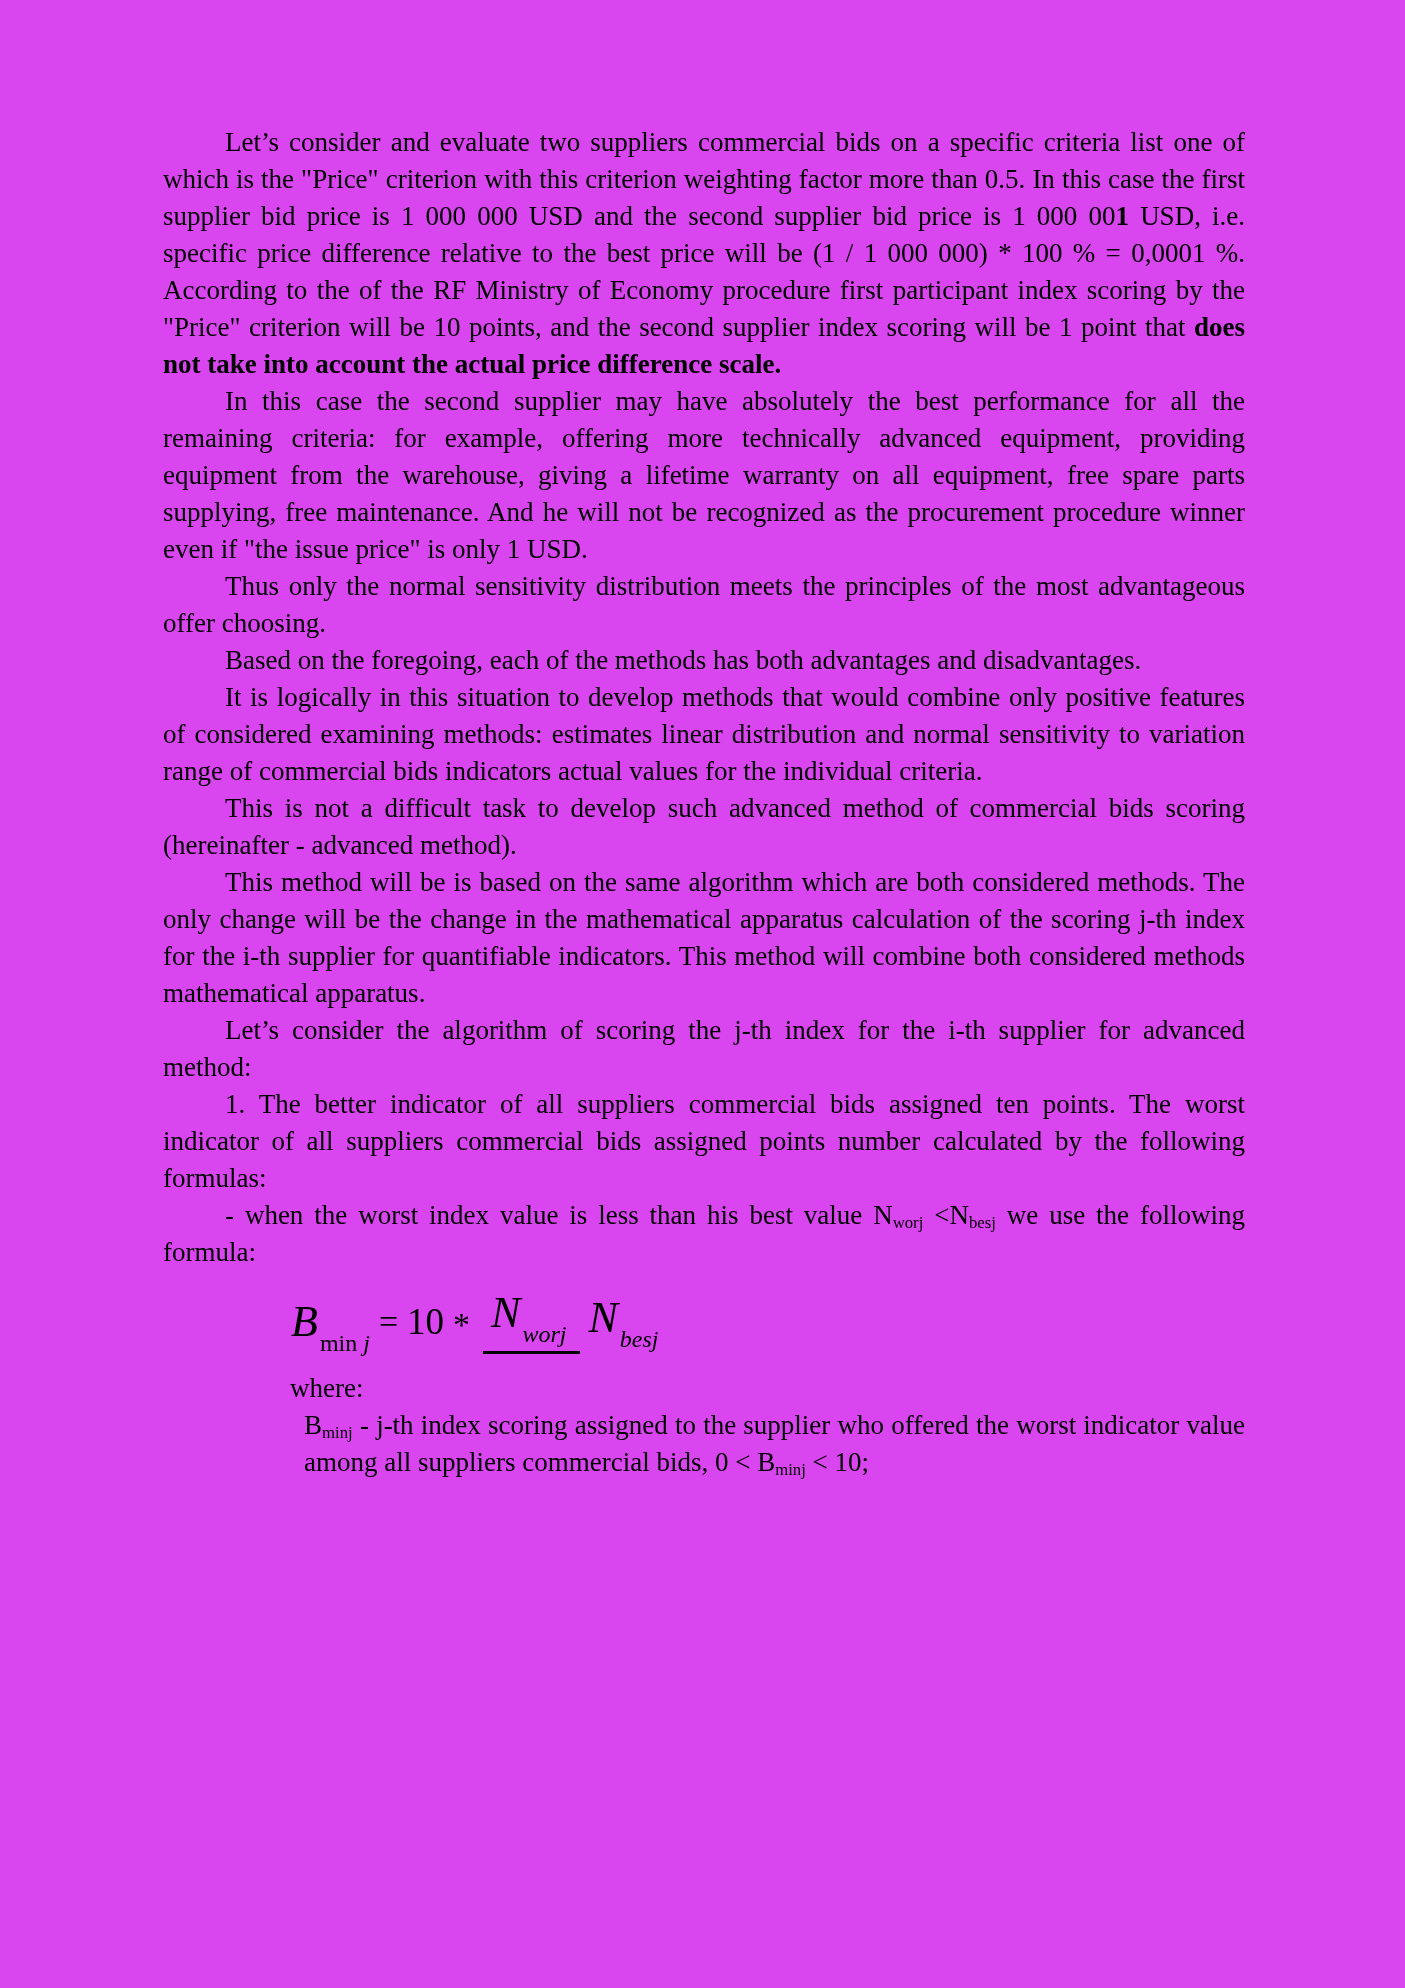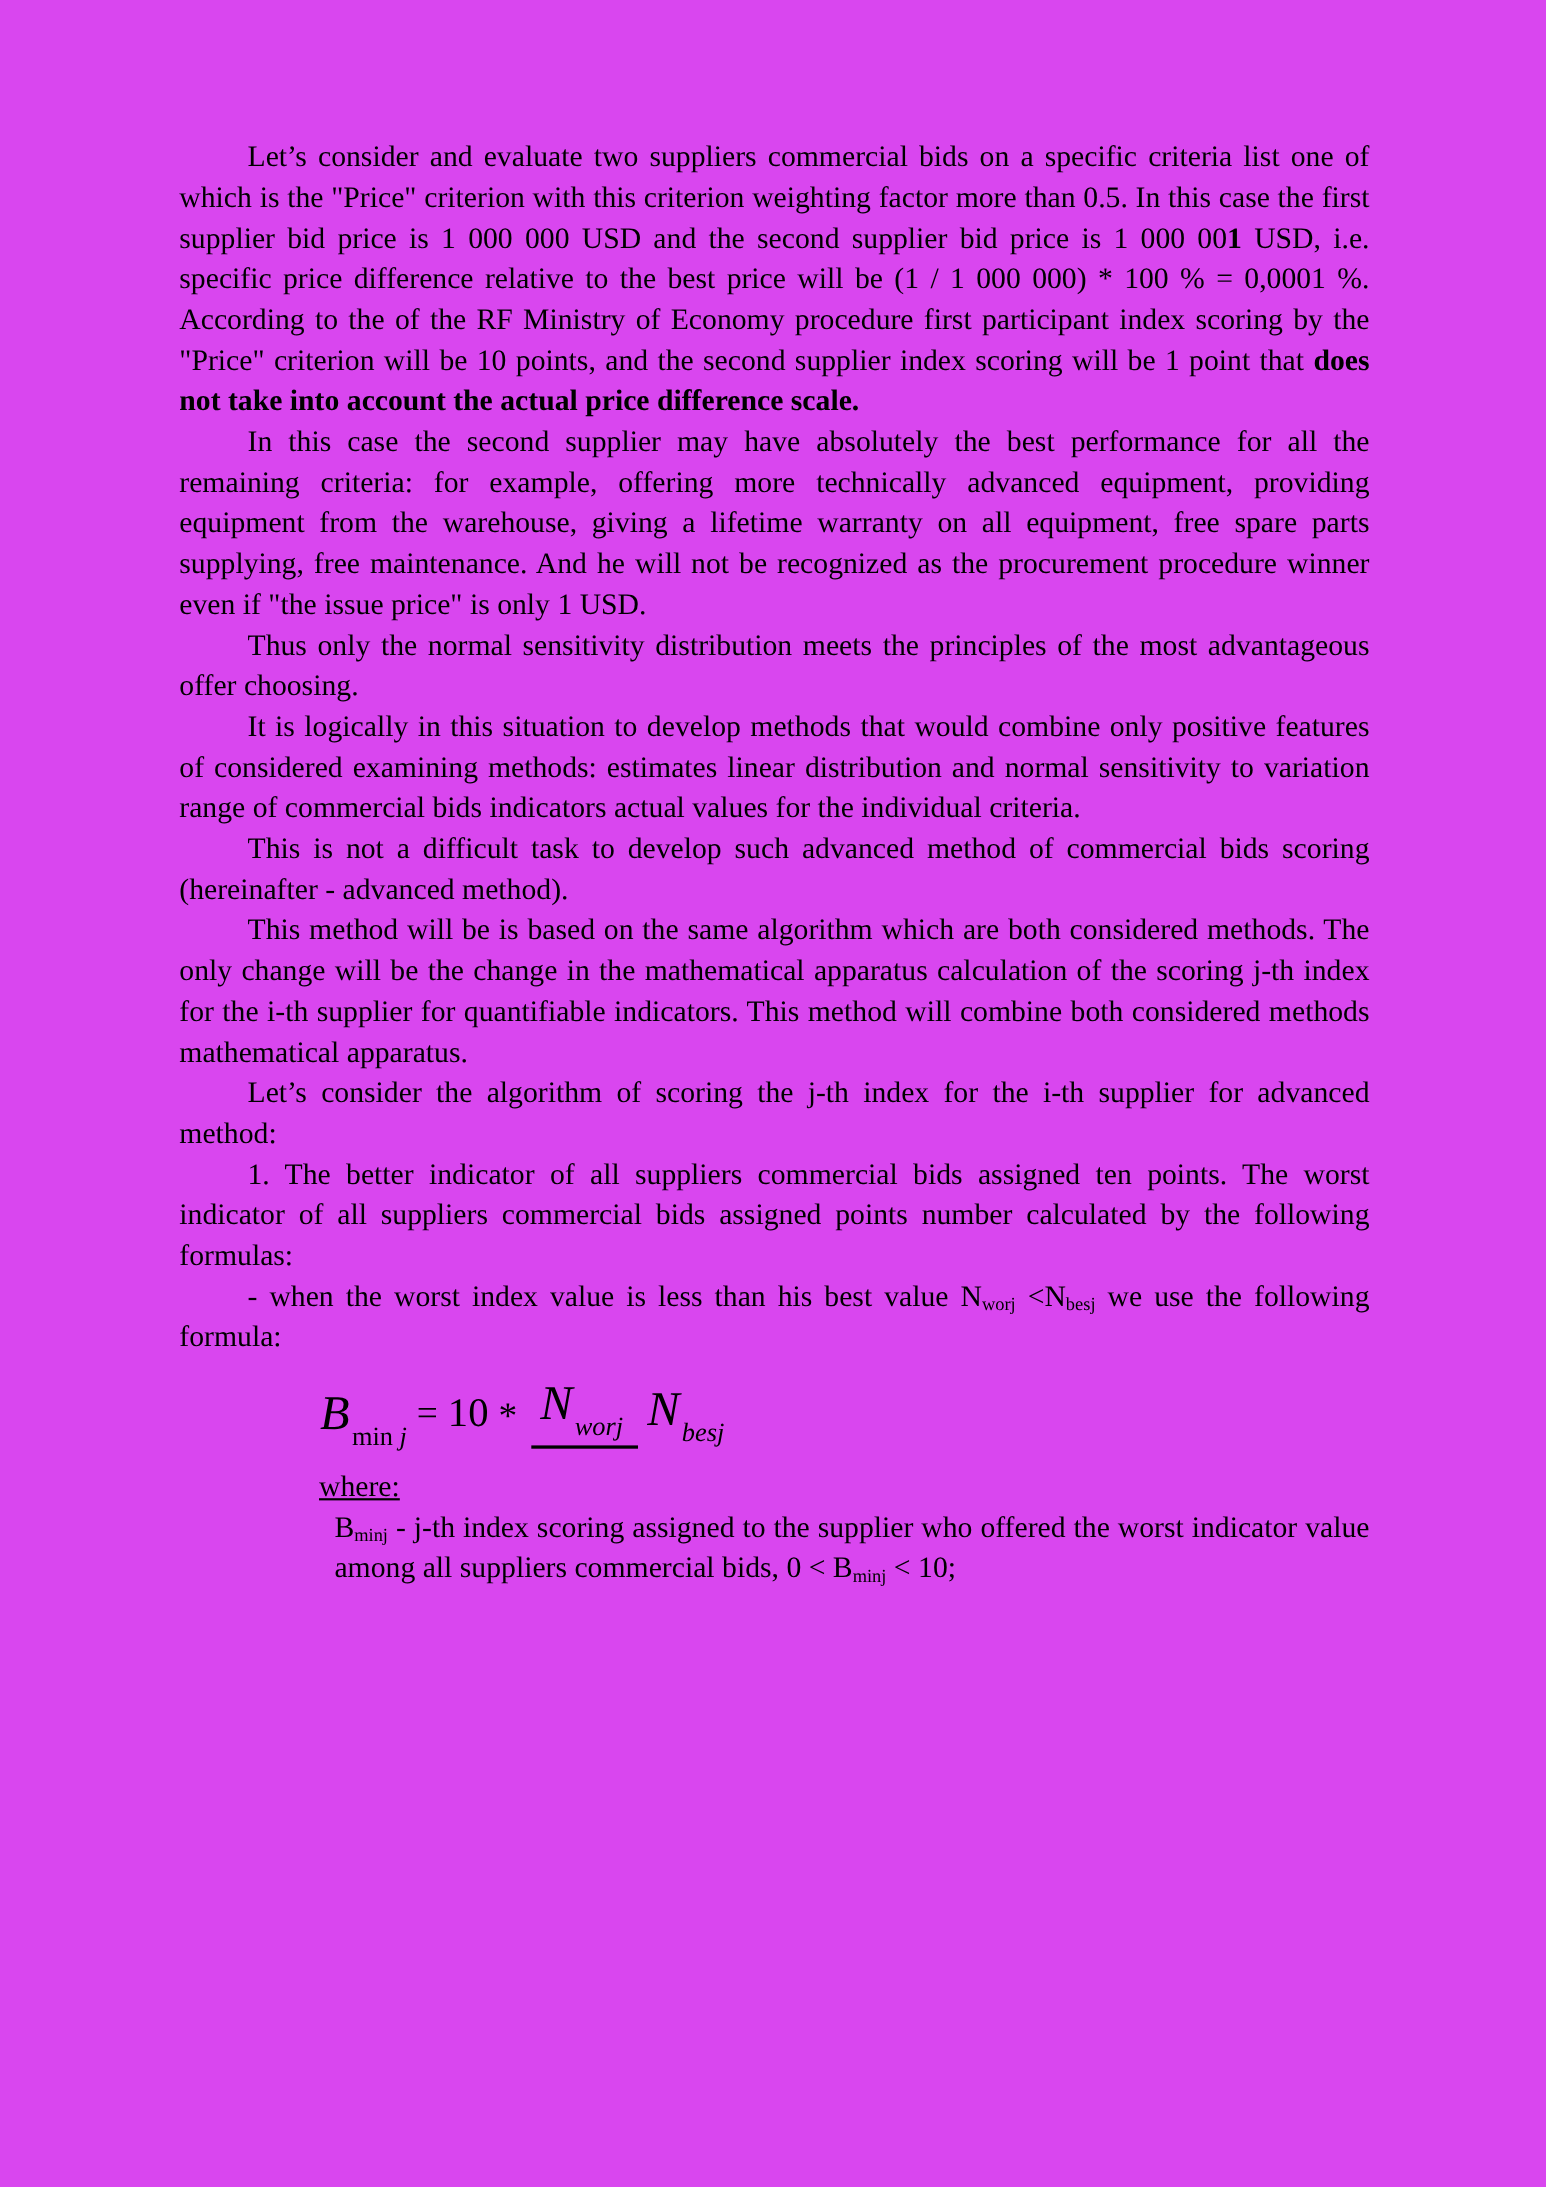--- a/index.html
+++ b/index.html
@@ -23,21 +23,20 @@
   }
   p.body{
     margin:0;
     text-align:justify;
     text-indent:62px;
   }
   p.where{
     margin:0;
     padding-left:127px;
     text-align:left;
-    text-decoration:underline;
   }
   p.definition{
     margin:0;
     padding-left:141px;
     text-align:justify;
   }
   .text-block sub{
     font-size:0.62em;
     line-height:0;
     vertical-align:-0.25em;
@@ -86,20 +85,21 @@
   }
 </style>
 </head>
 <body>
 
 <div class="page">
   <div class="text-block" id="doc">
       <p class="body"><span>Let’s consider and evaluate two suppliers commercial bids on a specific criteria list one of which is the "Price" criterion with this criterion weighting factor more than 0.5. In this case the first supplier bid price is 1 000 000 USD and the second supplier bid price is 1 000 00</span><b>1</b><span> USD, i.e. specific price difference relative to the best price will be (1 / 1 000 000) * 100 % = 0,0001 %. According to the of the RF Ministry of Economy procedure first participant index scoring by the "Price" criterion will be 10 points, and the second supplier index scoring will be 1 point that </span><b>does not take into account the actual price difference scale.</b></p>
       <p class="body"><span>In this case the second supplier may have absolutely the best performance for all the remaining criteria: for example, offering more technically advanced equipment, providing equipment from the warehouse, giving a lifetime warranty on all equipment, free spare parts supplying, free maintenance. And he will not be recognized as the procurement procedure winner even if "the issue price" is only 1 USD.</span></p>
       <p class="body"><span>Thus only the normal sensitivity distribution meets the principles of the most advantageous offer choosing.</span></p>
+      <p class="body"><span>Based on the foregoing, each of the methods has both advantages and disadvantages.</span></p>
       <p class="body"><span>It is logically in this situation to develop methods that would combine only positive features of considered examining methods: estimates linear distribution and normal sensitivity to variation range of commercial bids indicators actual values for the individual criteria.</span></p>
       <p class="body"><span>This is not a difficult task to develop such advanced method of commercial bids scoring (hereinafter - advanced method).</span></p>
       <p class="body"><span>This method will be is based on the same algorithm which are both considered methods. The only change will be the change in the mathematical apparatus calculation of the scoring j-th index for the i-th supplier for quantifiable indicators. This method will combine both considered methods mathematical apparatus.</span></p>
       <p class="body"><span>Let’s consider the algorithm of scoring the j-th index for the i-th supplier for advanced method:</span></p>
       <p class="body"><span>1. The better indicator of all suppliers commercial bids assigned ten points. The worst indicator of all suppliers commercial bids assigned points number calculated by the following formulas:</span></p>
       <p class="body"><span>- when the worst index value is less than his best value N</span><sub>worj</sub><span> &lt;N</span><sub>besj</sub><span> we use the following formula:</span></p>
   <div class="formula">
     <span>
       <span class="f-var">B</span><span class="f-sub"><span class="f-sub-roman">min</span>&nbsp;<span class="f-sub-it">j</span></span>
     </span>

